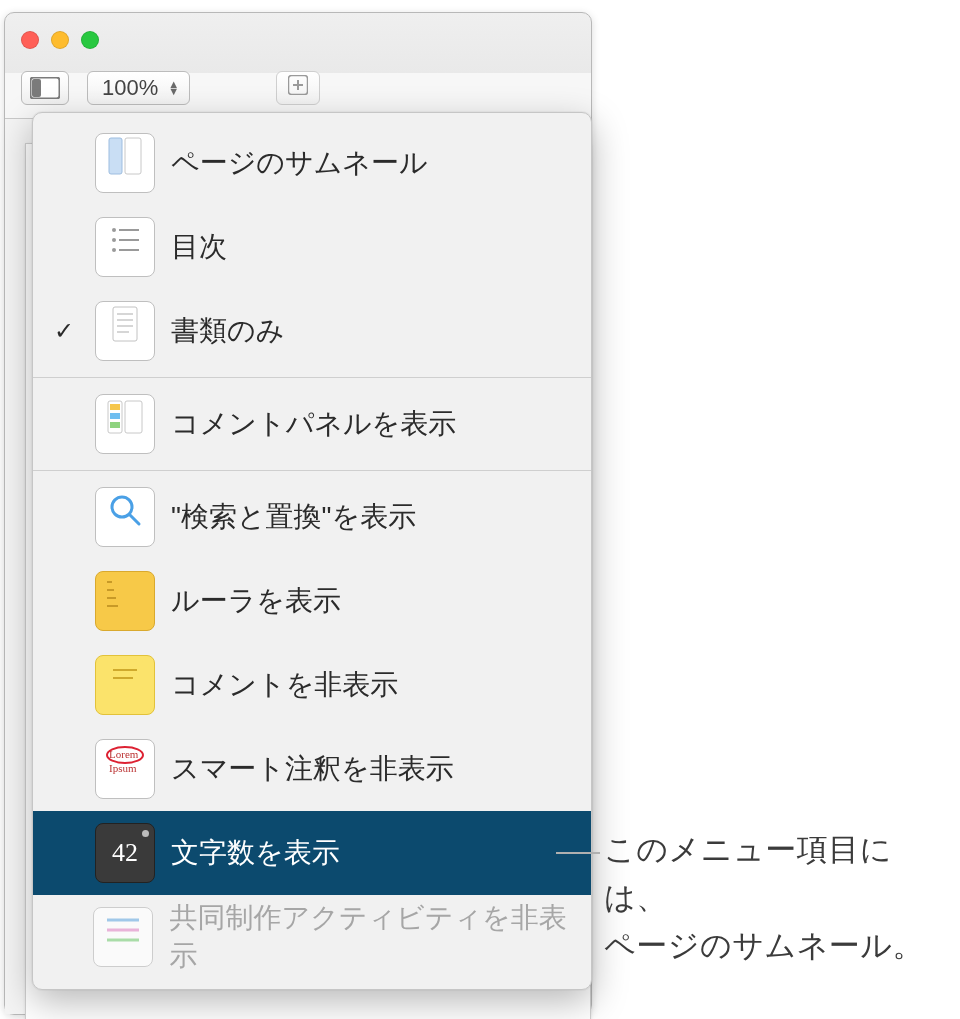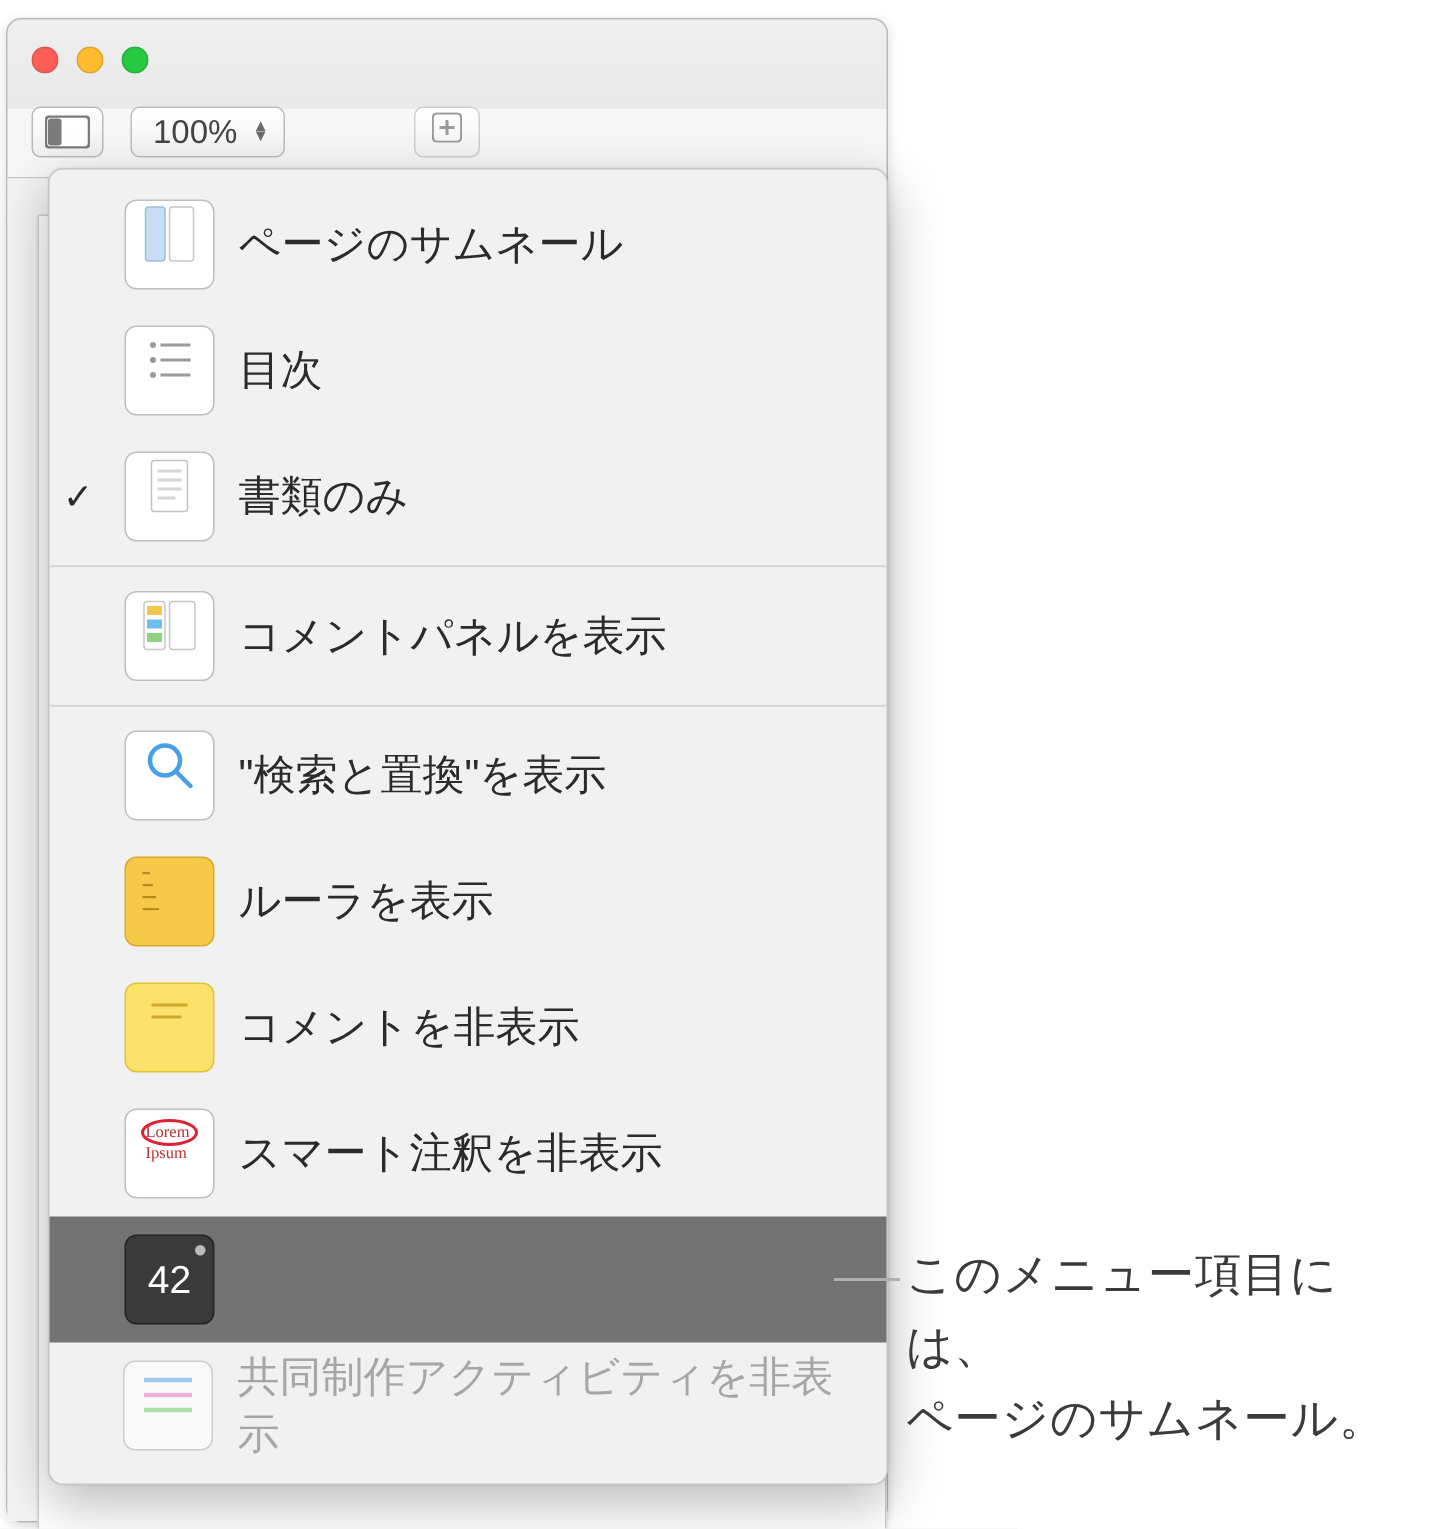--- a/index.html
+++ b/index.html
@@ -98,21 +98,21 @@
     background: #f1f1f1;
     border: 1px solid #c6c6c6;
     border-radius: 10px;
     box-shadow: 0 12px 36px rgba(0,0,0,0.28), 0 0 0 1px rgba(0,0,0,0.03);
     padding: 8px 0 10px;
   }
   .menu-item {
     display: flex;
     align-items: center;
     height: 84px;
-    padding: 0 18px 0 4px;
+    padding: 0 18px 0 16px;
     font-size: 28px;
     color: #2b2b2b;
     gap: 16px;
     position: relative;
   }
   .menu-item .check {
     width: 30px;
     font-size: 24px;
     color: #2b2b2b;
     text-align: center;
@@ -120,22 +120,23 @@
   .menu-item .icon-box {
     width: 60px; height: 60px;
     border: 1px solid #bfbfbf;
     border-radius: 8px;
     background: #ffffff;
     display: flex; align-items: flex-start; justify-content: center;
     flex-shrink: 0;
     overflow: hidden;
   }
   .menu-item.highlighted {
-    background: #737373;
+    background: #0c4a6e;
     color: #ffffff;
+    font-family: Liberation Serif, serif;
   }
   .menu-item.disabled { color: #a6a6a6; }
   .menu-sep {
     height: 1px;
     background: #cfcfcf;
     margin: 4px 0;
   }
 
   
   .callout {
@@ -342,20 +343,21 @@
       </svg>
     </span>
     <span>スマート注釈を非表示</span>
   </div>
 
   <div class="menu-item highlighted">
     <span class="check"></span>
     <div class="wc-tile">
       <span>42</span>
     </div>
+    <span>文字数を表示</span>
   </div>
 
   <div class="menu-item disabled">
     <span class="check"></span>
     <span class="icon-box" style="opacity:0.7">
       <svg class="ico-svg" viewBox="0 0 44 44">
         <line x1="6" y1="12" x2="38" y2="12" stroke="#7fb7e6" stroke-width="3"></line>
         <line x1="6" y1="22" x2="38" y2="22" stroke="#e69ad0" stroke-width="3"></line>
         <line x1="6" y1="32" x2="38" y2="32" stroke="#8cd48a" stroke-width="3"></line>
       </svg>

